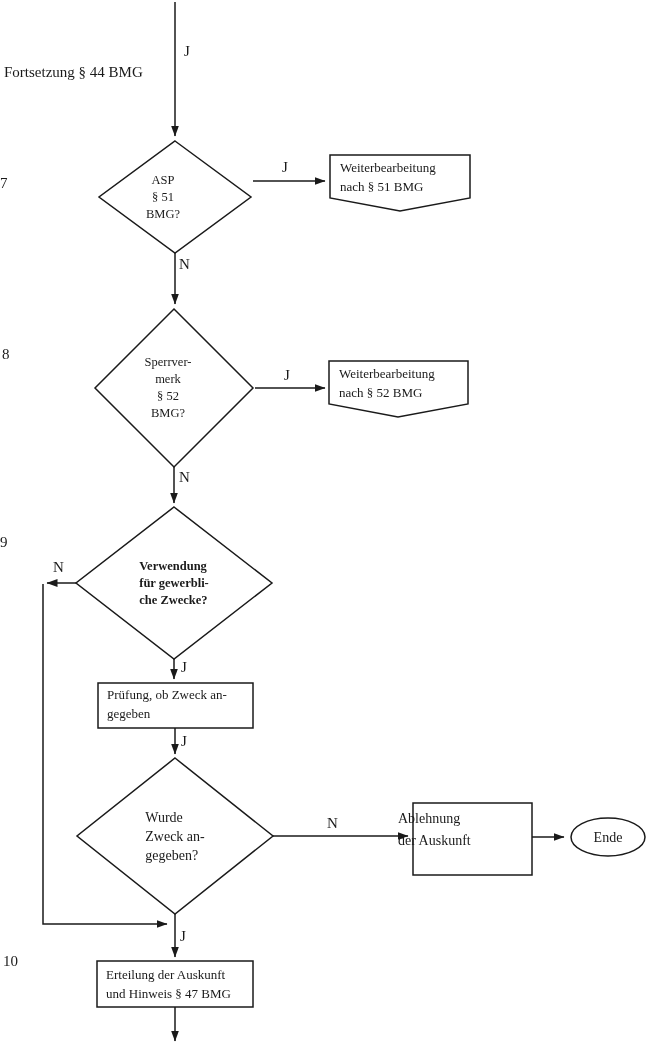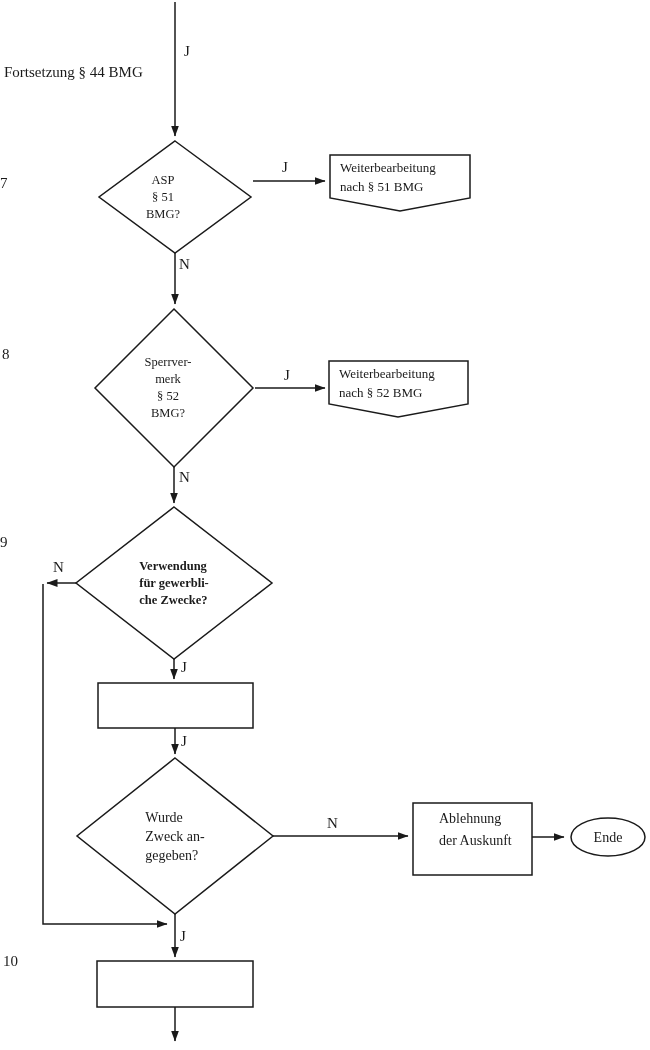--- a/index.html
+++ b/index.html
@@ -99,24 +99,28 @@
 § 52
 BMG?</div>
 
   <div class="lbl box-text" style="left:339px;top:365px;width:125px;">Weiterbearbeitung
 nach § 52 BMG</div>
 
   <div class="lbl node-center-left" style="left:76px;top:507px;width:196px;height:152px;font-weight:bold;">Verwendung
 für gewerbli-
 che Zwecke?</div>
 
+  <div class="lbl box-text" style="left:107px;top:686px;width:142px;">Prüfung, ob Zweck an-
+gegeben</div>
 
   <div class="lbl node-center-left big-text" style="left:77px;top:758px;width:196px;height:156px;">Wurde
 Zweck an-
 gegeben?</div>
 
-  <div class="lbl big-text" style="left:439px;top:808px;width:105px;line-height:22px;">Ablehnung
+  <div class="lbl big-text" style="left:398px;top:808px;width:105px;line-height:22px;">Ablehnung
 der Auskunft</div>
 
   <div class="lbl node-center big-text" style="left:571px;top:818px;width:74px;height:38px;text-align:right;">Ende</div>
 
+  <div class="lbl box-text" style="left:106px;top:966px;width:145px;">Erteilung der Auskunft
+und Hinweis § 47 BMG</div>
 
 </div>
 
 </body></html>

